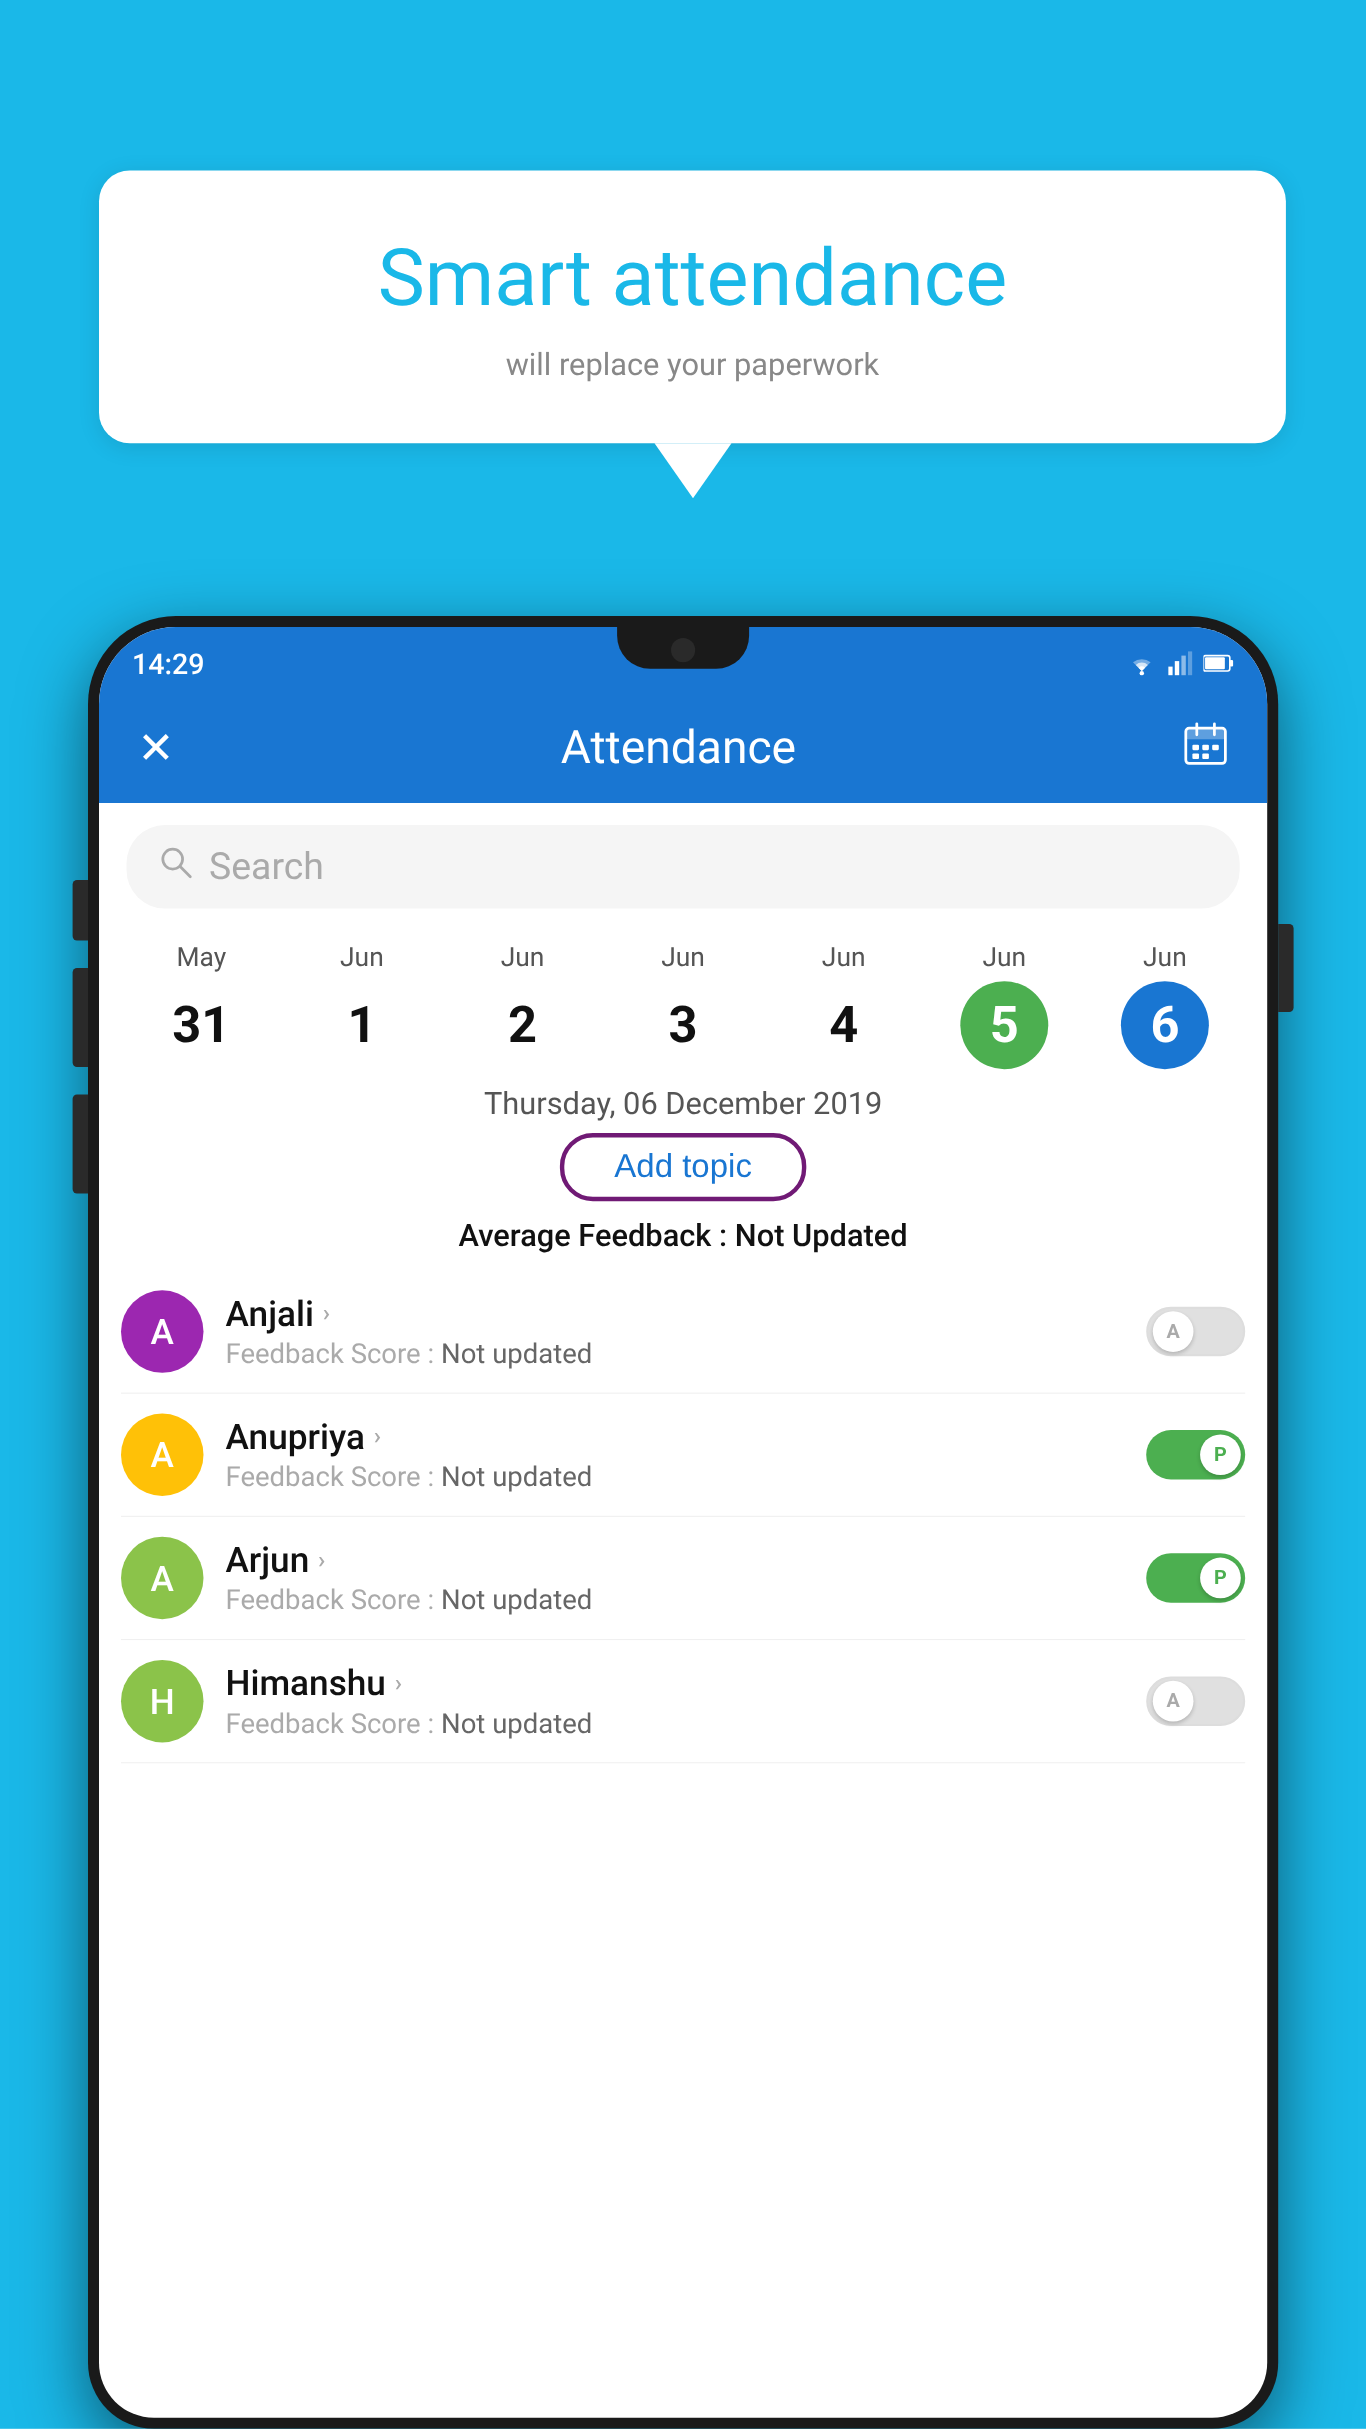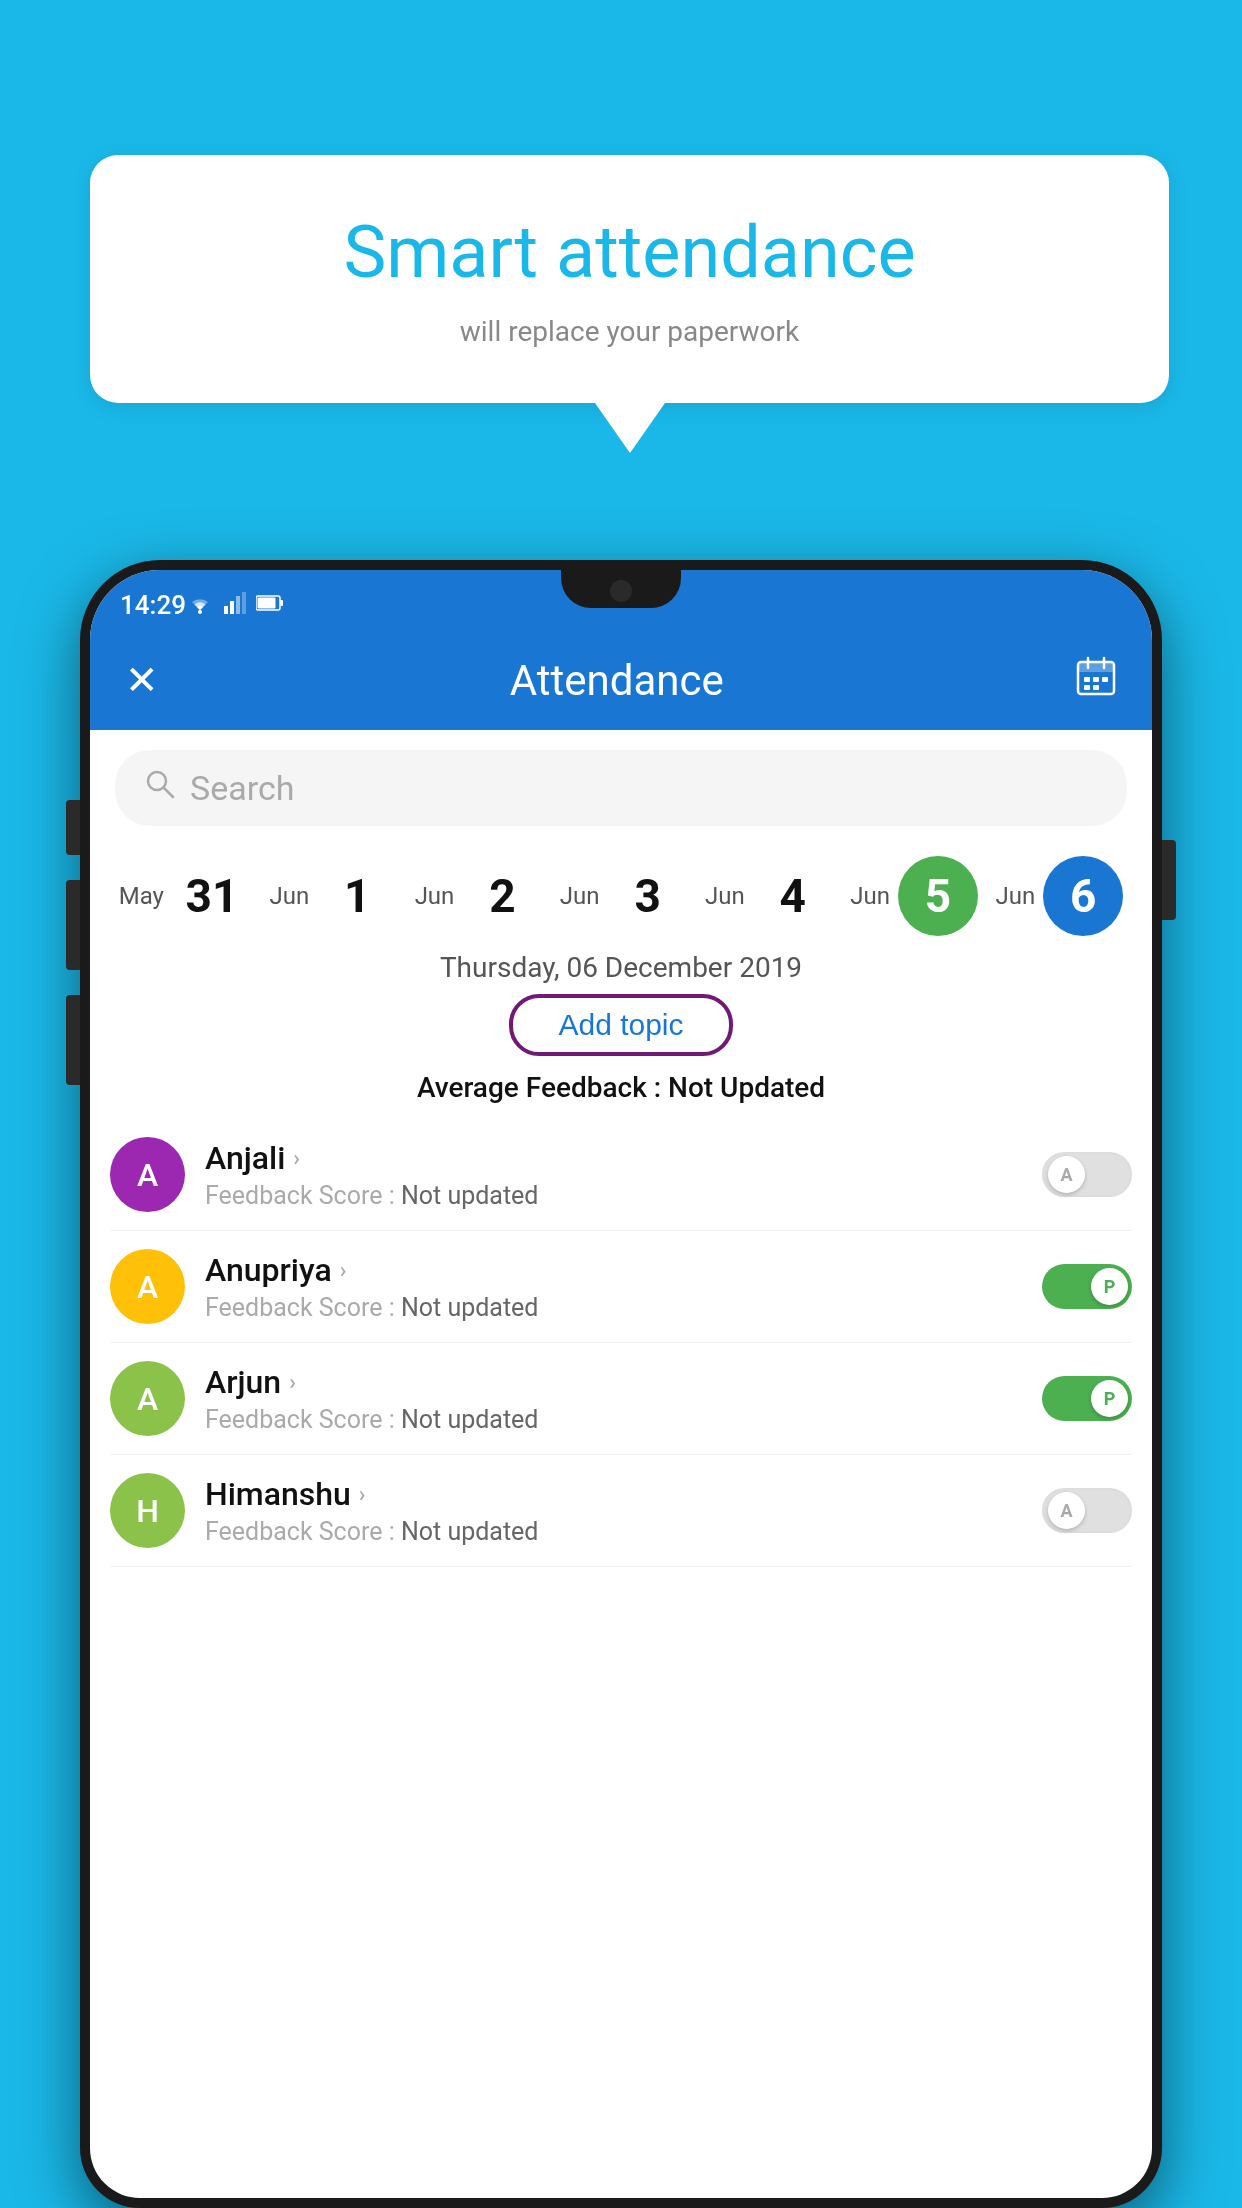--- a/index.html
+++ b/index.html
@@ -96,20 +96,21 @@
       border-radius: 50%;
       z-index: 21;
     }
 
     
     .status-bar {
       background: #1976d2;
       height: 60px;
       display: flex;
       align-items: center;
+      justify-content: space-between;
       padding: 0 30px;
       padding-top: 10px;
     }
 
     .status-time {
       color: white;
       font-size: 26px;
       font-weight: 500;
     }
 
@@ -170,21 +171,21 @@
 
     
     .calendar-strip {
       display: flex;
       justify-content: space-around;
       padding: 15px 20px 5px 20px;
     }
 
     .calendar-day {
       display: flex;
-      flex-direction: row;
+      flex-direction: column;
       align-items: center;
       gap: 8px;
       min-width: 80px;
       justify-content: center;
     }
 
     .cal-month {
       font-size: 24px;
       color: #555;
       font-weight: 400;

